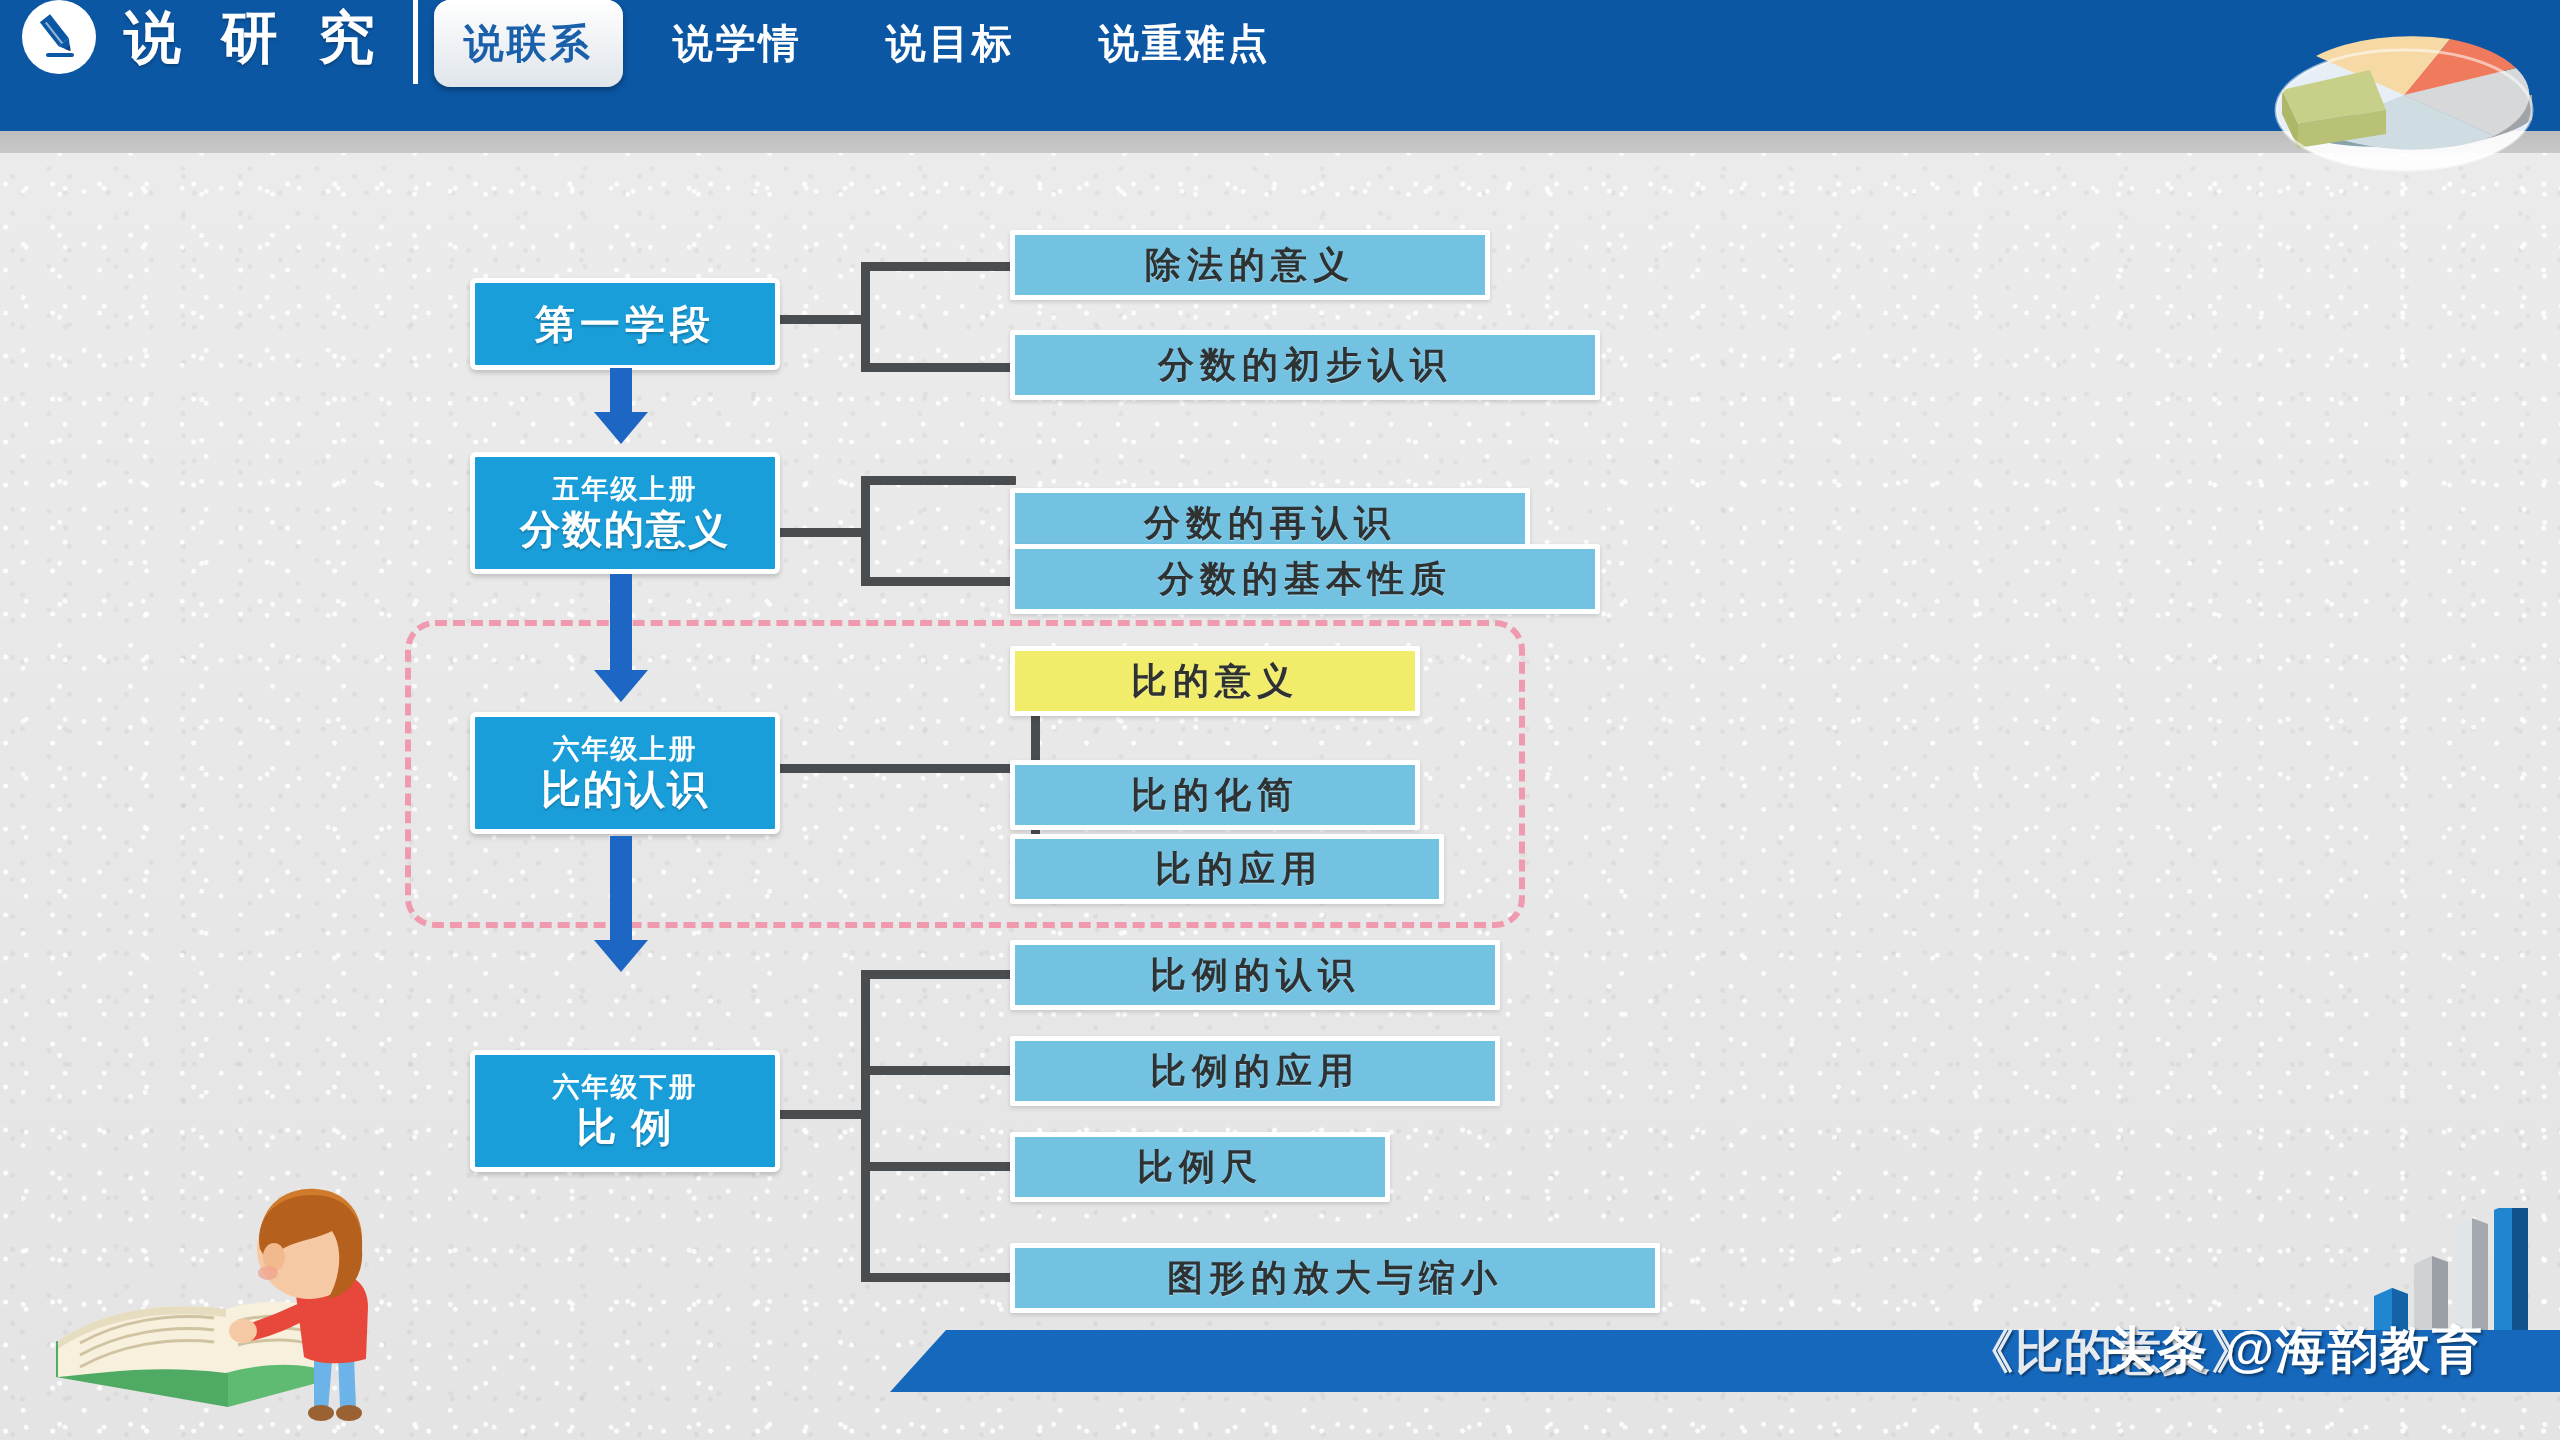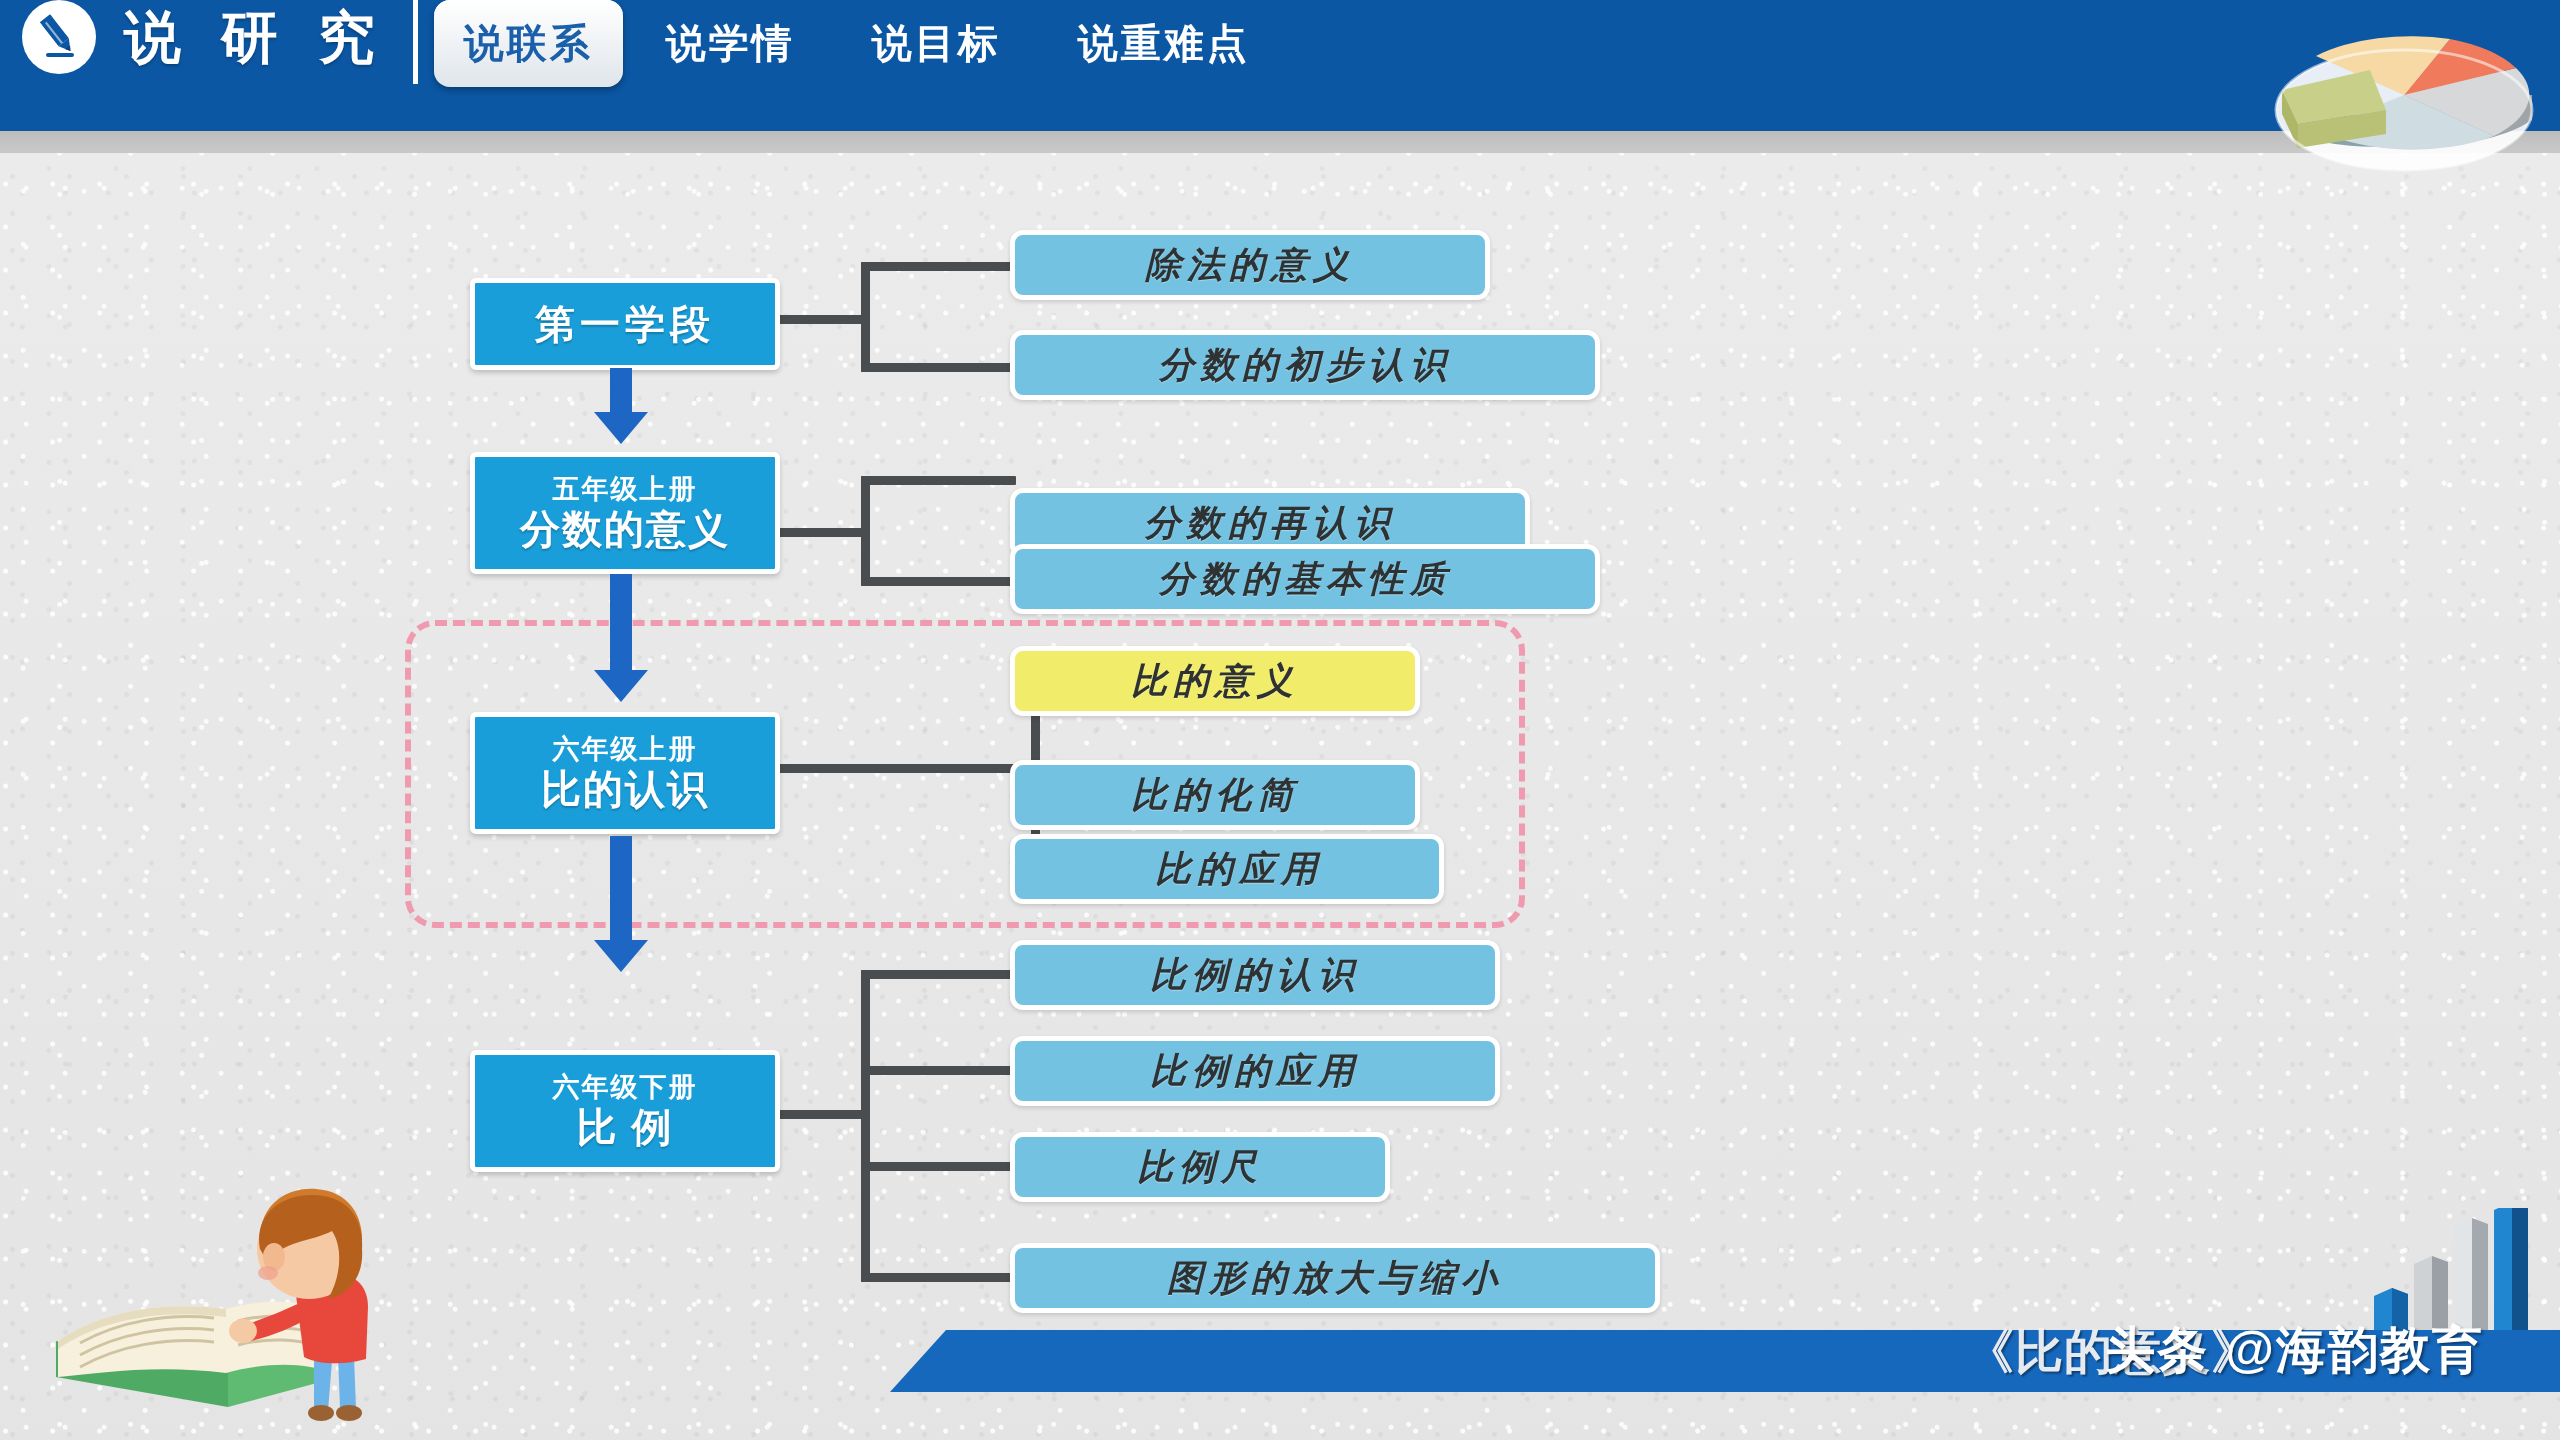--- a/index.html
+++ b/index.html
@@ -44,21 +44,21 @@
   }
   .brand-title{
     color:#ffffff;font-size:57px;font-weight:bold;letter-spacing:12px;
     margin-left:28px;white-space:nowrap;
     text-shadow:0 2px 3px rgba(0,0,0,.25);
   }
   .divider-bar{
     width:5px;height:84px;background:#ffffff;margin-left:26px;margin-right:16px;
     flex:0 0 auto;
   }
-  .tabs{display:flex;align-items:center;gap:9px;}
+  .tabs{display:flex;align-items:center;gap:16px;}
   .tab{
     color:#ffffff;font-size:40px;font-weight:bold;letter-spacing:3px;
     padding:14px 34px;white-space:nowrap;
   }
   .tab.active{
     background:linear-gradient(#ffffff,#eef1f4 55%,#dfe5ea);
     color:#1a5faa;
     border-radius:16px;
     box-shadow:0 3px 6px rgba(0,0,0,.33), inset 0 1px 0 #fff;
     padding:16px 30px;
@@ -85,27 +85,26 @@
   .node .sub{font-size:27px;font-weight:bold;letter-spacing:2px;line-height:1.15;}
   .node .main{font-size:40px;font-weight:bold;letter-spacing:2px;line-height:1.15;
               text-shadow:0 2px 2px rgba(0,0,0,.22);}
   .node .single{font-size:40px;font-weight:bold;letter-spacing:5px;
                 text-shadow:0 2px 2px rgba(0,0,0,.22);}
 
   .leaf{
     position:absolute;height:60px;
     background:#74c2e2;
     border:5px solid #ffffff;
-    border-radius:13px;
+    border-radius:2px;
     box-shadow:0 2px 4px rgba(0,0,0,.14);
     display:flex;align-items:center;justify-content:center;
     color:#2f3233;font-size:36px;font-weight:bold;letter-spacing:6px;
     z-index:6;
     text-shadow:0 1px 1px rgba(255,255,255,.35);
-    font-style:italic;
   }
   .leaf.hl{background:#f2ec6b;}
 
   
   .hline{position:absolute;height:9px;background:#4a4d50;z-index:4;border-radius:1px;}
   .vline{position:absolute;width:9px;background:#4a4d50;z-index:4;border-radius:1px;}
 
   
   .arrow{position:absolute;z-index:7;}
 

